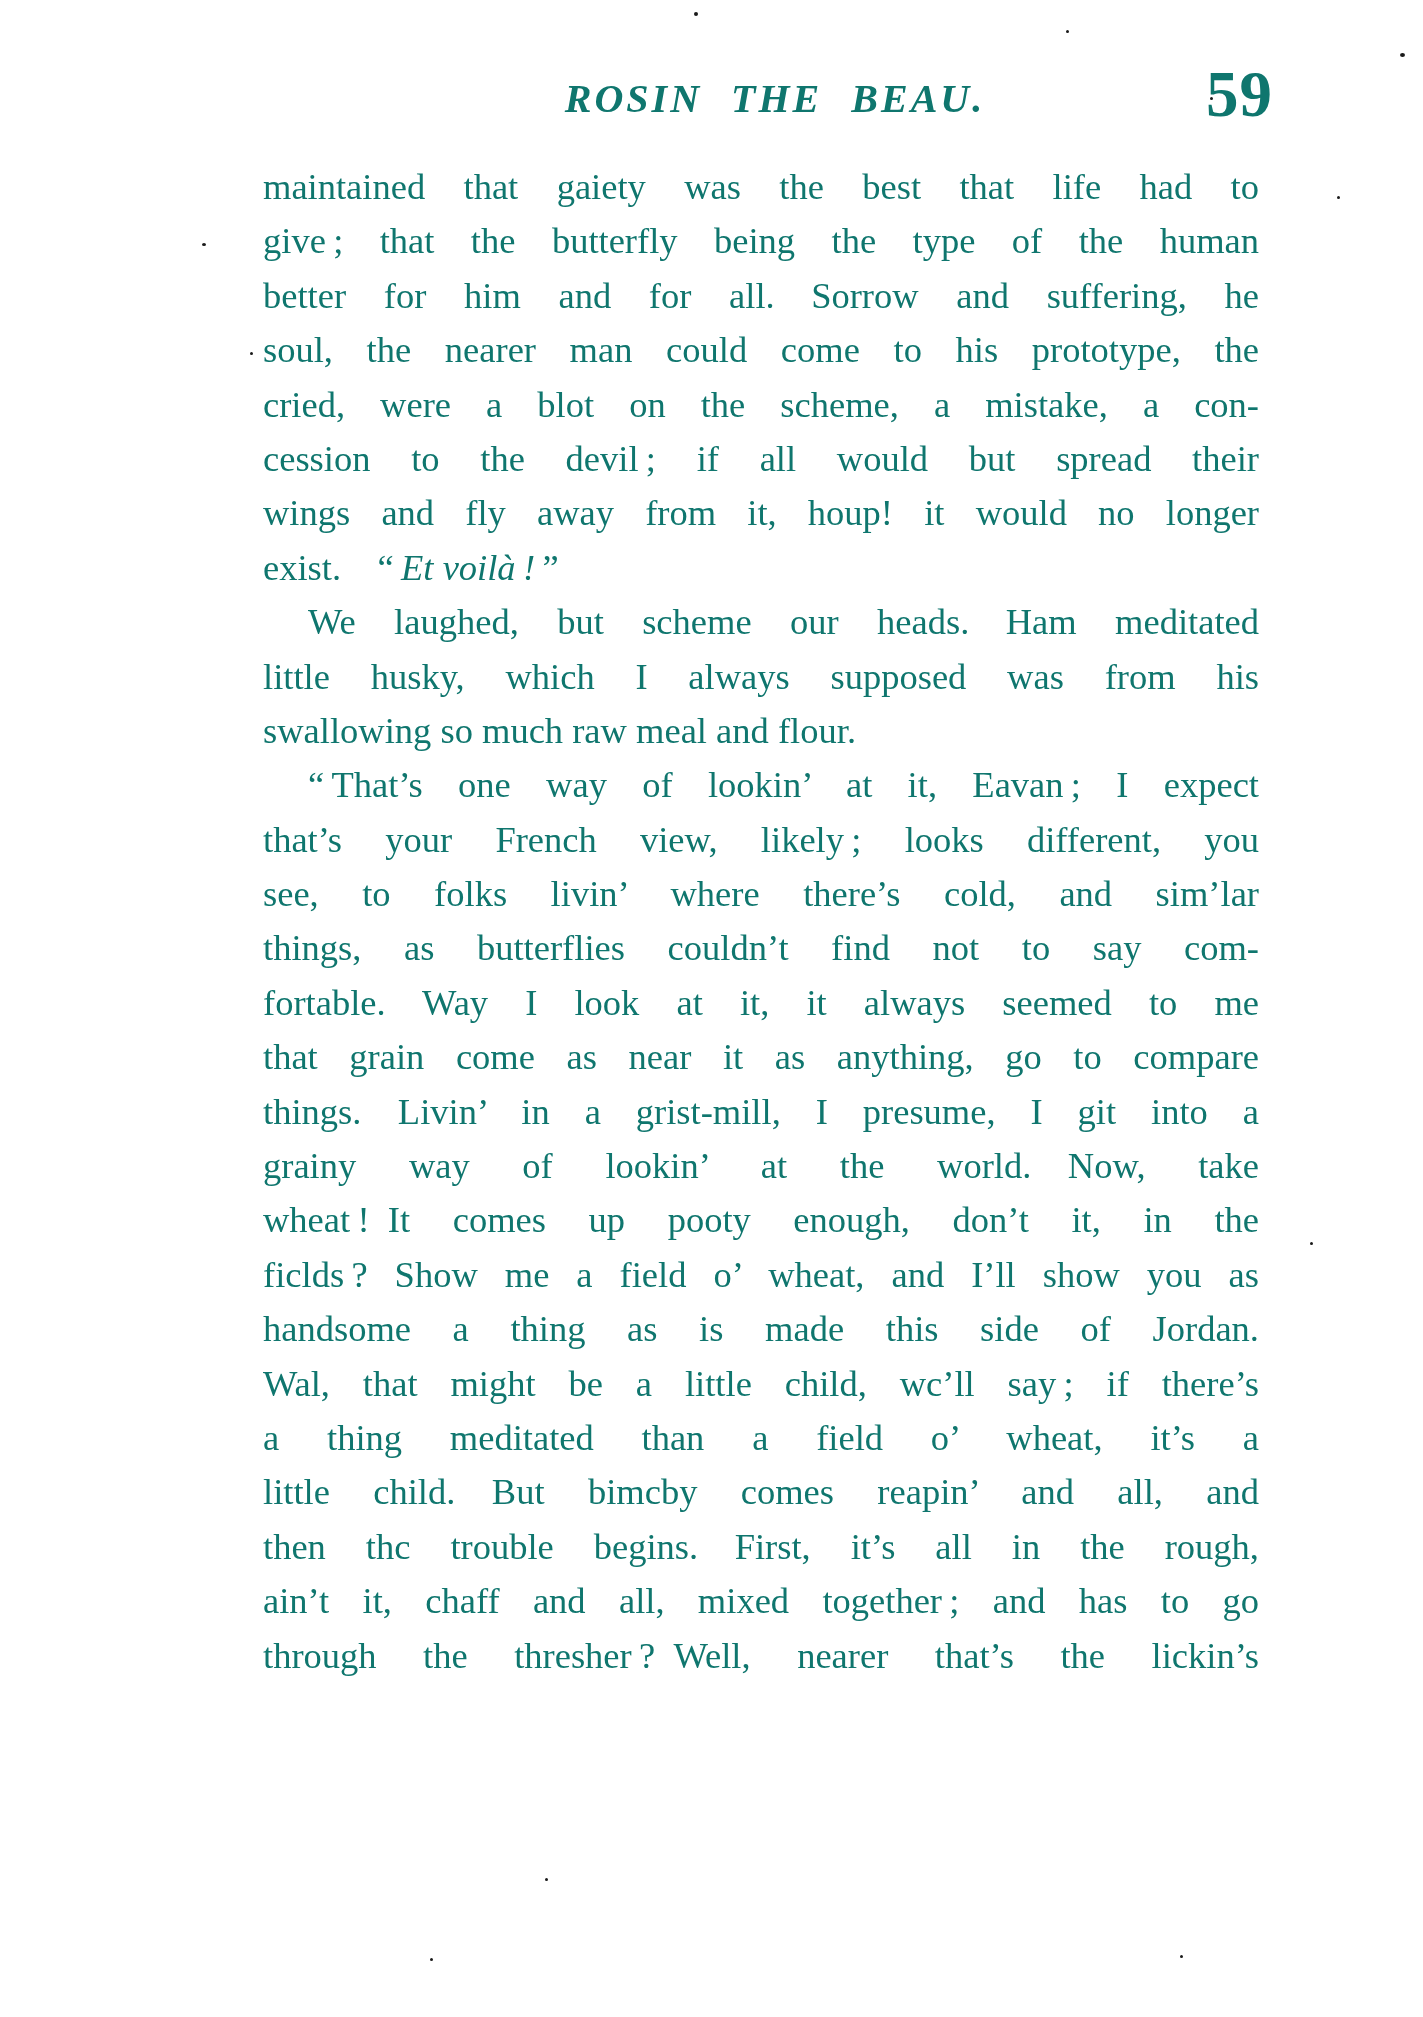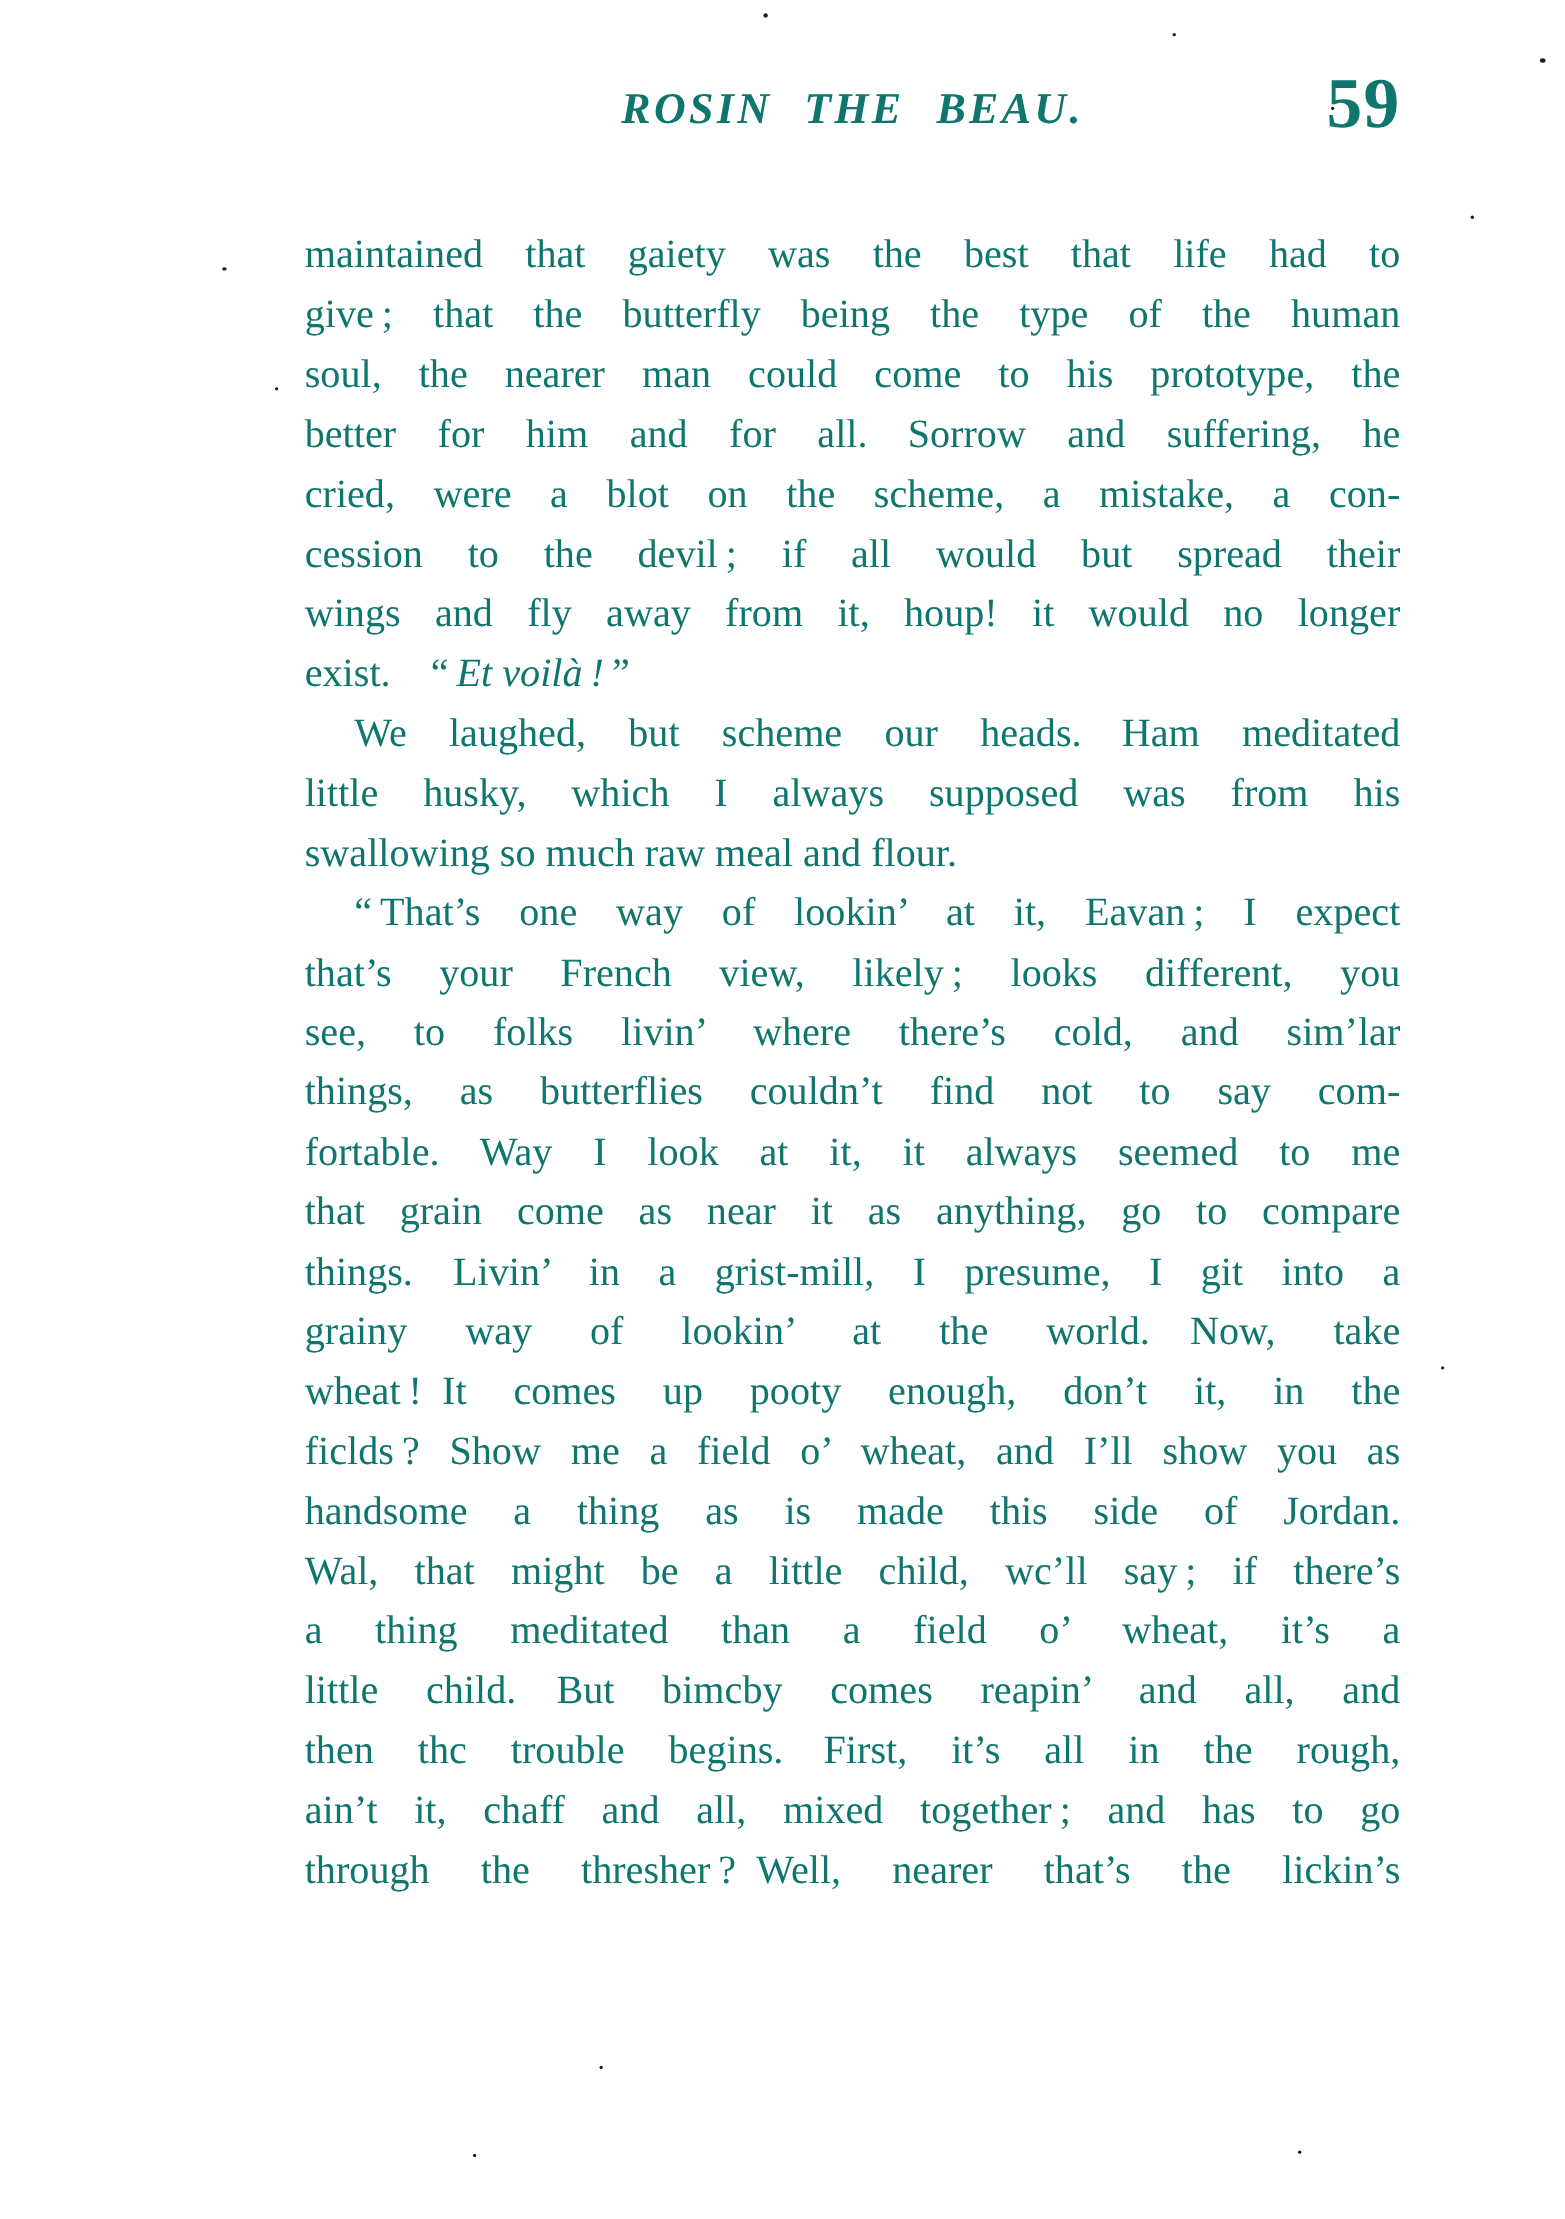--- a/index.html
+++ b/index.html
@@ -45,24 +45,23 @@
     top: -8px;
     font-weight: bold;
     font-size: 65px;
     line-height: 48px;
     letter-spacing: 1px;
   }
 
   
   .text-block {
     position: absolute;
-    left: 277px;
+    left: 263px;
     top: 160px;
     width: 996px;
-    margin-top: 44px;
   }
   .line {
     font-size: 36.5px;
     line-height: 54.4px;
     height: 54.4px;
     text-align: justify;
     text-align-last: justify;
     overflow: visible;
     white-space: nowrap;
   }
@@ -92,22 +91,22 @@
 
   <div class="runhead">
     <div class="runhead-title">ROSIN THE BEAU.</div>
     <div class="folio">59</div>
   </div>
 
   <div class="text-block">
 
     <div class="line">maintained that gaiety was the best that life had to</div>
     <div class="line">give ; that the butterfly being the type of the human</div>
+    <div class="line">better for him and for all. Sorrow and suffering, he</div>
     <div class="line">soul, the nearer man could come to his prototype, the</div>
-    <div class="line">better for him and for all. Sorrow and suffering, he</div>
     <div class="line">cried, were a blot on the scheme, a mistake, a con-</div>
     <div class="line">cession to the devil ; if all would but spread their</div>
     <div class="line">wings and fly away from it, houp! it would no longer</div>
     <div class="line end"><span>exist. “ </span><span class="it">Et voilà !</span><span> ”</span></div>
 
     <div class="line indent">We laughed, but scheme our heads. Ham meditated</div>
     <div class="line">little husky, which I always supposed was from his</div>
     <div class="line end">swallowing so much raw meal and flour.</div>
 
     <div class="line indent">“ That’s one way of lookin’ at it, Eavan ; I expect</div>

